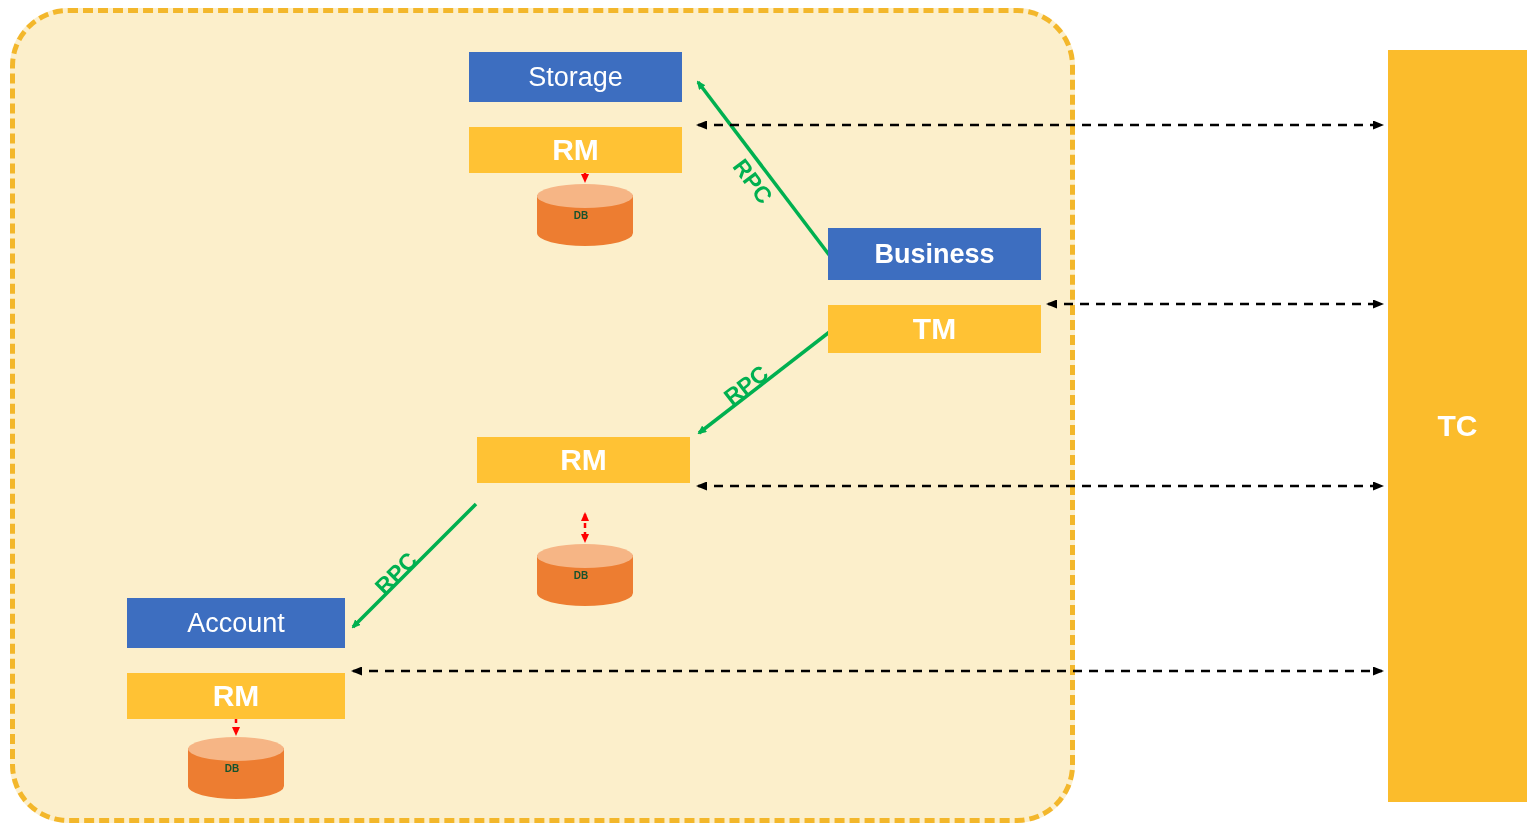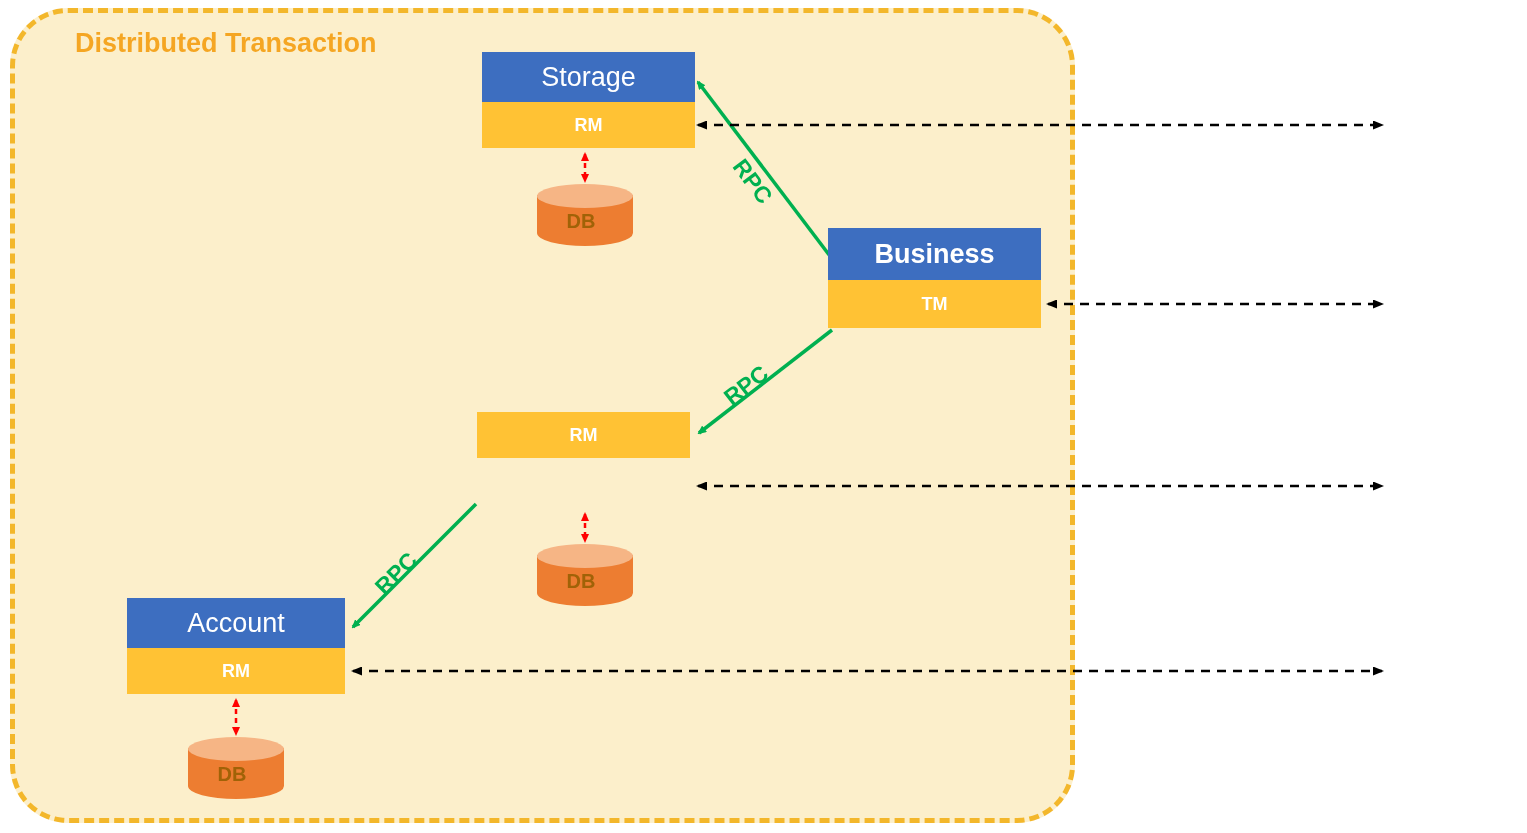--- a/index.html
+++ b/index.html
@@ -46,25 +46,26 @@
     justify-content: center;
     font-size: 27px;
   }
   .svc-role {
     height: 46px;
     background: #FFC234;
     color: #ffffff;
     display: flex;
     align-items: center;
     justify-content: center;
-    font-size: 18px;
-    font-weight: bold;
-  }
-
-  .pos-storage  { left: 482px; top: 52px;  }
+    font-size: 30px;
+    font-weight: bold;
+    margin-top: 25px;
+  }
+
+  .pos-storage  { left: 469px; top: 52px;  }
   .pos-business { left: 828px; top: 228px; }
   .pos-order    { left: 477px; top: 412px; }
   .pos-account  { left: 127px; top: 598px; width: 218px; border-radius: 11px; }
   .pos-business .svc-name { height: 52px; font-weight: bold; }
   .pos-business .svc-role { height: 48px; }
 
   
   .db {
     position: absolute;
     width: 96px; height: 62px;
@@ -81,23 +82,23 @@
     left: 0; top: 0;
     width: 96px; height: 24px;
     background: #F6B585;
     border-radius: 50%;
   }
   .db .db-label {
     position: absolute;
     left: 0; top: 26px;
     width: 88px;
     text-align: center;
-    color: #a16207;
-    font-weight: bold;
-    font-size: 20px;
+    color: #14532d;
+    font-weight: bold;
+    font-size: 10px;
   }
   .pos-db-storage { left: 537px; top: 184px; }
   .pos-db-order   { left: 537px; top: 544px; }
   .pos-db-account { left: 188px; top: 737px; }
 
   
   .tc-box {
     position: absolute;
     left: 1388px; top: 50px;
     width: 139px; height: 752px;
@@ -129,21 +130,20 @@
     width: 1527px; height: 833px;
     pointer-events: none;
   }
 </style>
 </head>
 <body>
 
 <div class="canvas">
 
   <div class="dt-boundary"></div>
-  <div class="dt-title">Distributed Transaction</div>
 
   <svg class="arrow-layer" width="1527" height="833" viewBox="0 0 1527 833">
     <defs>
       <marker id="arrow-green" markerWidth="9" markerHeight="8" refX="7" refY="4" orient="auto" markerUnits="userSpaceOnUse">
         <path d="M0,0 L9,4 L0,8 Z" fill="#00B050"></path>
       </marker>
       <marker id="arrow-black" markerWidth="11" markerHeight="9" refX="9" refY="4.5" orient="auto" markerUnits="userSpaceOnUse">
         <path d="M0,0 L11,4.5 L0,9 Z" fill="#000000"></path>
       </marker>
       <marker id="arrow-black-start" markerWidth="11" markerHeight="9" refX="9" refY="4.5" orient="auto-start-reverse" markerUnits="userSpaceOnUse">
@@ -202,14 +202,15 @@
   <div class="db pos-db-account">
     <div class="db-body"></div>
     <div class="db-top"></div>
     <div class="db-label">DB</div>
   </div>
 
   <div class="rpc-label rpc-1">RPC</div>
   <div class="rpc-label rpc-2">RPC</div>
   <div class="rpc-label rpc-3">RPC</div>
 
+  <div class="tc-box">TC</div>
 
 </div>
 
 </body></html>

